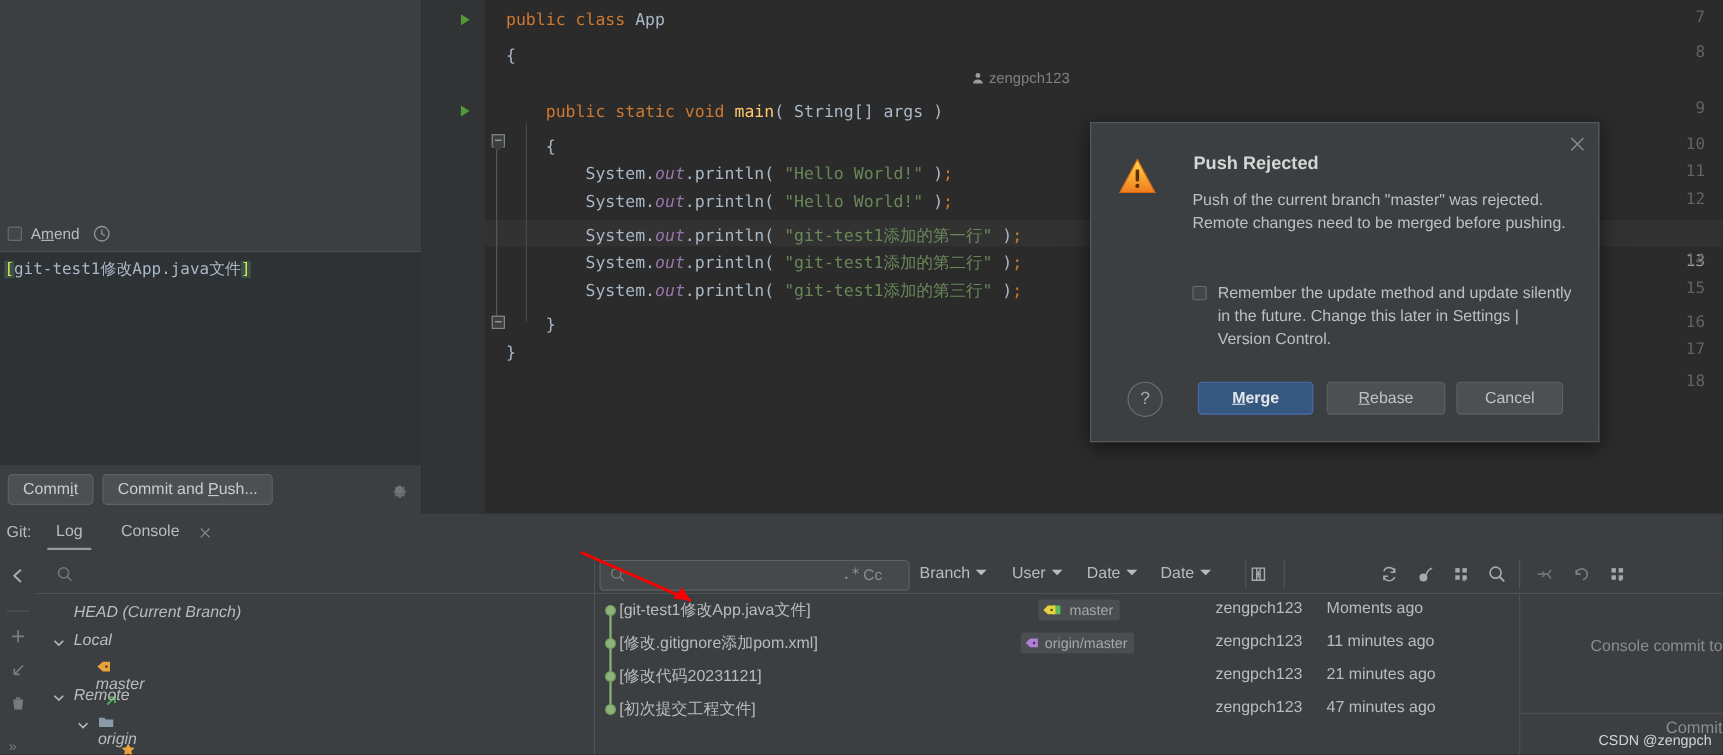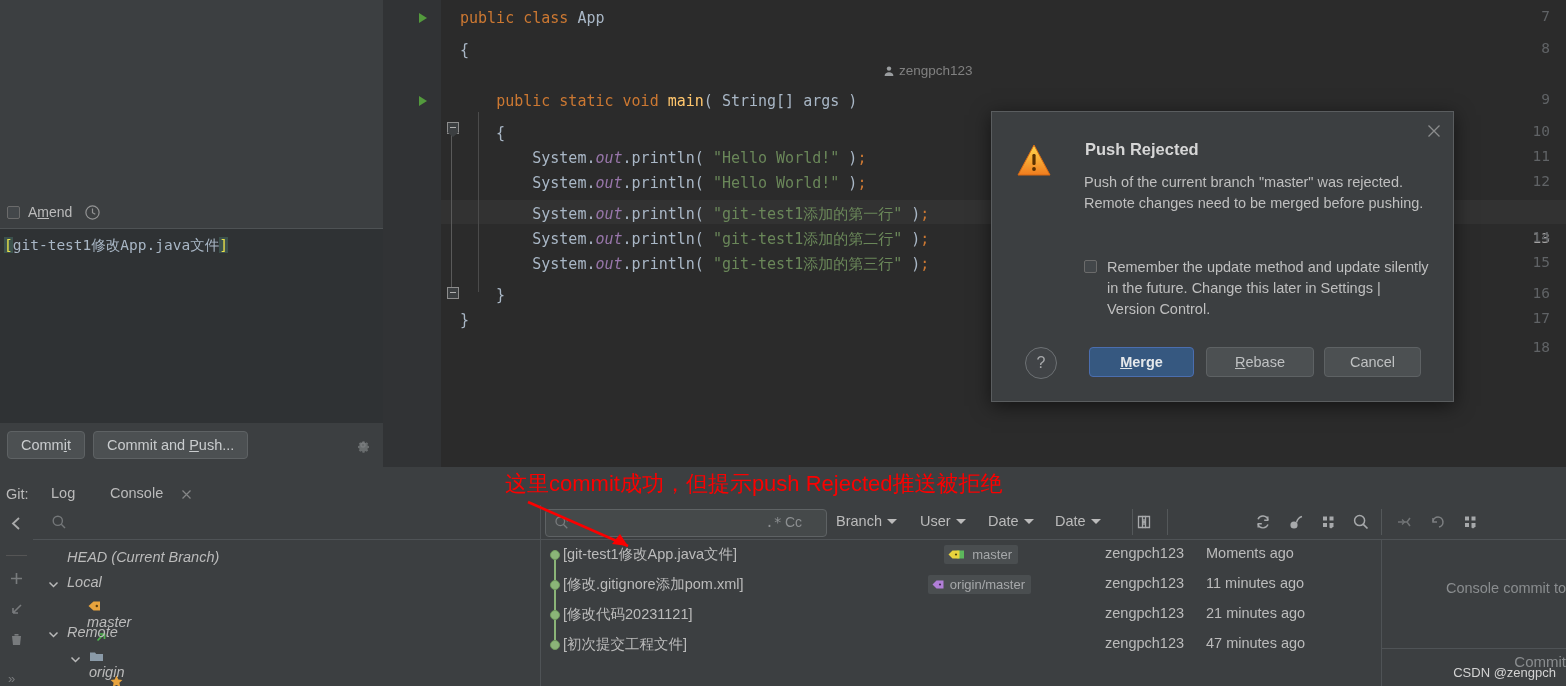--- a/index.html
+++ b/index.html
@@ -105,21 +105,21 @@
     position:absolute; top:0; height:30px; border-radius:4px; font-size:14.5px;
     display:flex; align-items:center; justify-content:center; box-sizing:border-box; cursor:default;
   }
   .dlg-btn u { text-decoration:underline; }
   .btn-merge { left:97px; width:105px; background:#365880; border:1px solid #4b6eaf; color:#e4e7ea; font-weight:bold; }
   .btn-rebase { left:214px; width:108px; background:#4c5052; border:1px solid #5e6264; color:#bfc1c2; }
   .btn-cancel { left:332px; width:97px; background:#4c5052; border:1px solid #5e6264; color:#bfc1c2; }
 
   
   .git-panel { position:absolute; left:0; top:467px; width:1566px; height:219px; background:#3c3f41; }
-  .git-tabs { position:absolute; left:0; top:0; width:1566px; height:38px;margin-top:10px; }
+  .git-tabs { position:absolute; left:0; top:0; width:1566px; height:38px; }
   .git-label { position:absolute; left:6px; top:9px; color:#bbbbbb; font-size:14.5px; }
   .tab { position:absolute; top:8px; color:#bbbbbb; font-size:14.5px; cursor:default; }
   .tab.active:after { content:""; position:absolute; left:-8px; right:-8px; bottom:-9px; height:2px; background:#9a9a9a; }
   .tab-close { position:absolute; left:180px; top:11px; width:13px; height:13px; opacity:.6; }
 
   .redtext {
     position:absolute; left:505px; top:469px; color:#fb0000; font-size:22px;
     font-family:"Liberation Sans","DejaVu Sans",sans-serif; white-space:nowrap;
   }
   .redarrow { position:absolute; left:520px; top:500px; width:120px; height:50px; pointer-events:none; }
@@ -500,19 +500,18 @@
       <div class="detail-pane">
         <div class="detail-text">Console commit to</div>
         <div class="detail-div"></div>
         <div class="detail-commit">Commit</div>
       </div>
     </div>
 
     <div class="watermark">CSDN @zengpch</div>
   </div>
 
-  <div class="redtext">这里commit成功，但提示push Rejected推送被拒绝</div>
   <svg class="redarrow" viewBox="0 0 120 50">
     <path d="M8 2 L108 46" stroke="#fb0000" stroke-width="2.6" fill="none"></path>
     <path d="M108 46 L92 44 L100 34 Z" fill="#fb0000"></path>
   </svg>
 
 </div>
 
 </body></html>

